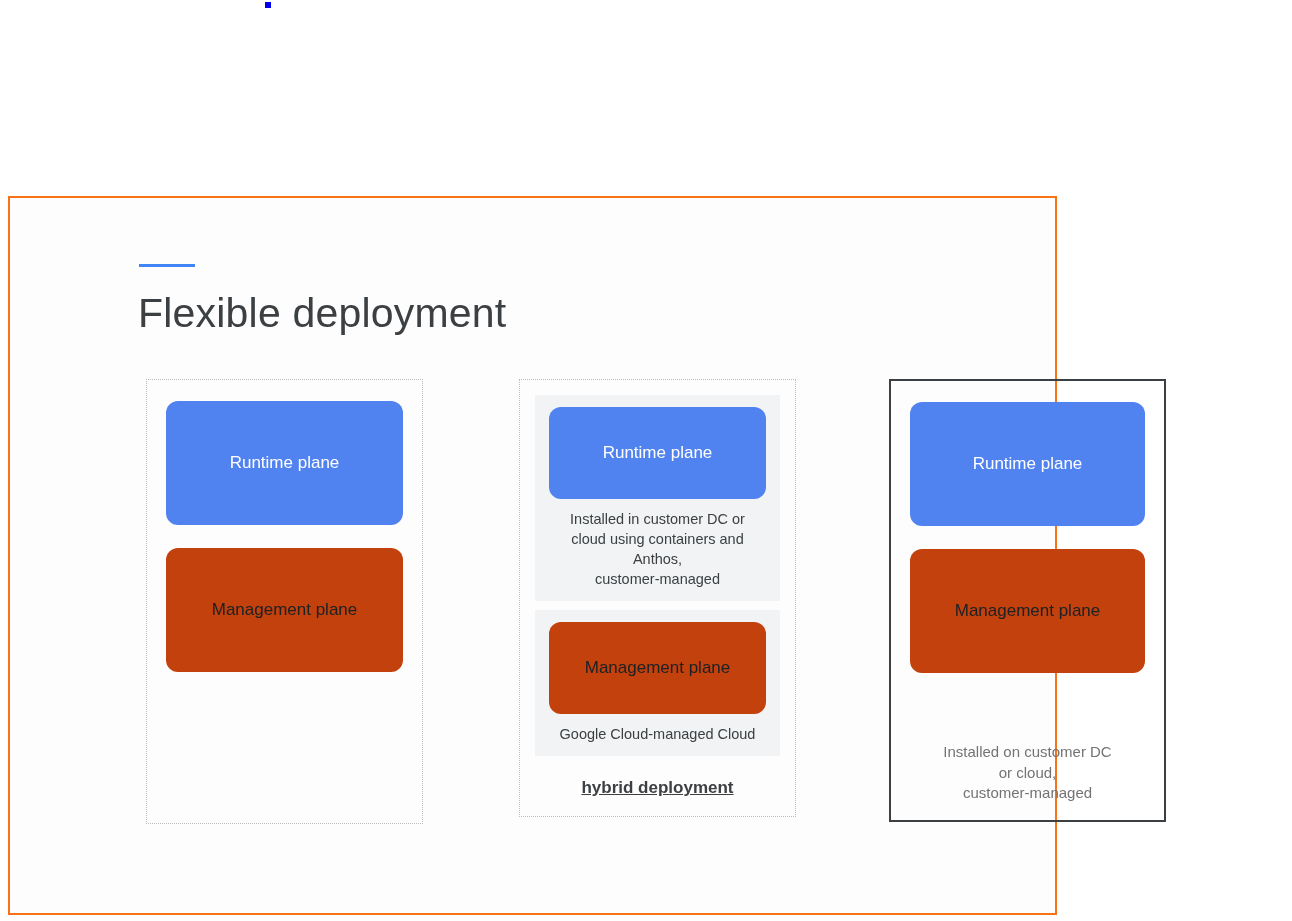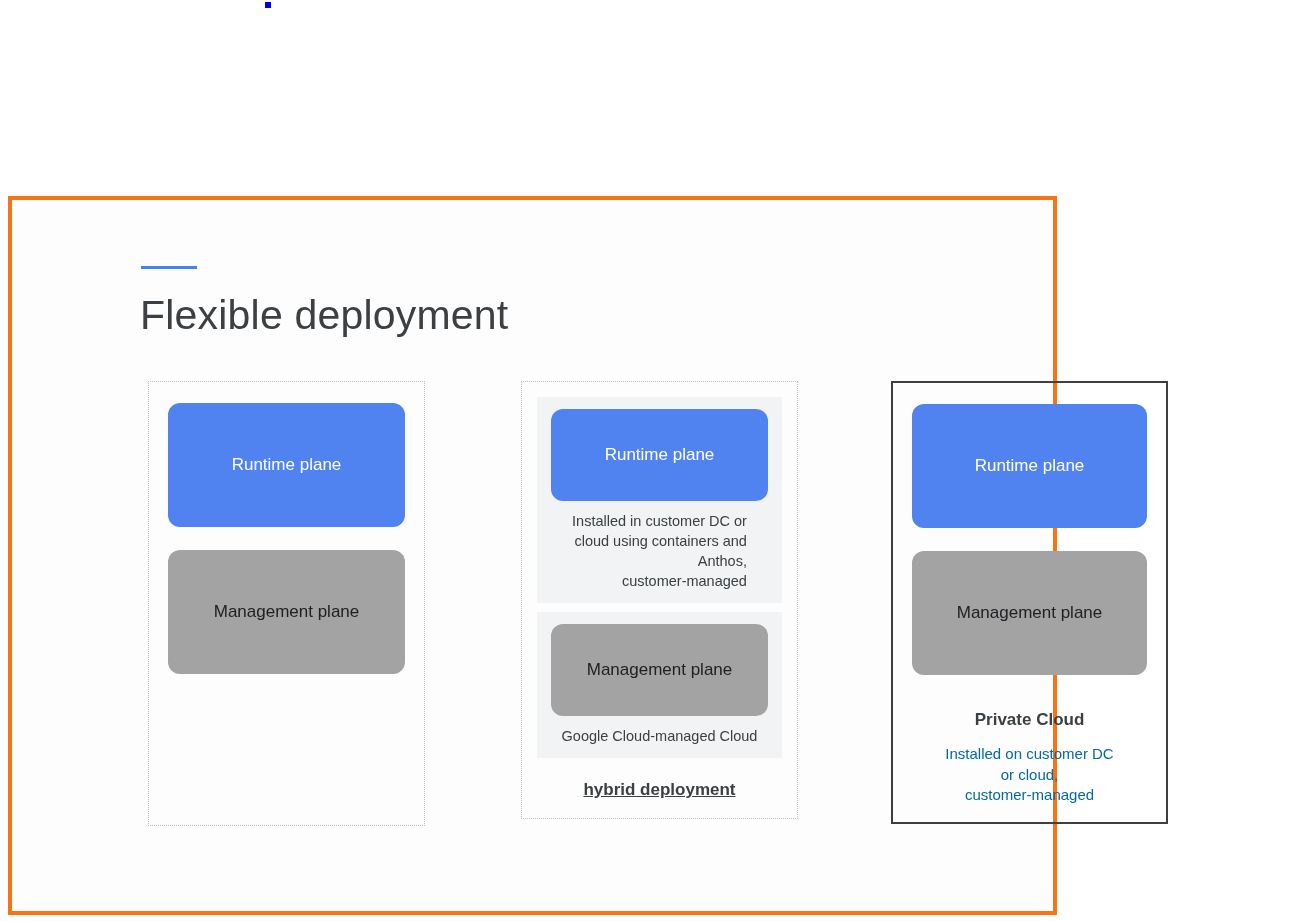--- a/index.html
+++ b/index.html
@@ -27,21 +27,21 @@
   }
 
   
   .slide {
     position: absolute;
     left: 8px;
     top: 196px;
     width: 1049px;
     height: 719px;
     box-sizing: border-box;
-    border: 4px solid #f97316;
+    border: 2px solid #f97316;
     background: #fdfdfd;
   }
 
   .accent-bar {
     position: absolute;
     left: 129px;
     top: 66px;
     width: 56px;
     height: 3px;
     background: #4285f4;
@@ -96,21 +96,21 @@
     justify-content: center;
     font-size: 17px;
     text-align: center;
     line-height: 1.3;
   }
   .plane.runtime {
     background: #5083f0;
     color: #ffffff;
   }
   .plane.management {
-    background: #a3a3a3;
+    background: #c2410c;
     color: #202124;
   }
 
   
   .simple-body {
     flex: 1;
     display: flex;
     flex-direction: column;
     align-items: center;
     padding: 21px 19px 0 19px;
@@ -128,21 +128,21 @@
     padding-bottom: 17px;
   }
   .caption-title {
     font-size: 17px;
     font-weight: bold;
     color: #3c4043;
     line-height: 1.35;
   }
   .caption-sub {
     font-size: 15px;
-    color: #0369a1;
+    color: #737373;
     line-height: 1.35;
     margin-top: 12px;
   }
 
   
   .hybrid-body {
     flex: 1;
     display: flex;
     flex-direction: column;
     align-items: center;
@@ -158,21 +158,21 @@
     align-items: center;
   }
   .gray-card.second { margin-top: 9px; }
   .gray-card .plane {
     width: 100%;
     height: 92px;
   }
   .card-note {
     font-size: 14.5px;
     color: #3c4043;
-    text-align: right;
+    text-align: center;
     line-height: 1.38;
     margin-top: 10px;
     white-space: pre-line;
   }
   .hybrid-label {
     margin-top: 22px;
     font-size: 17px;
     font-weight: bold;
     color: #3c4043;
     text-align: center;
@@ -214,21 +214,20 @@
         <div class="hybrid-label">hybrid deployment</div>
       </div>
     </div>
 
     <div class="column solid col-3">
       <div class="simple-body">
         <div class="plane runtime">Runtime plane</div>
         <div class="plane management">Management plane</div>
       </div>
       <div class="caption-block">
-        <div class="caption-title">Private Cloud</div>
         <div class="caption-sub" style="white-space: pre-line;">Installed on customer DC
 or cloud,
 customer-managed</div>
       </div>
     </div>
 
   </div>
 </div>
 
 </body></html>

